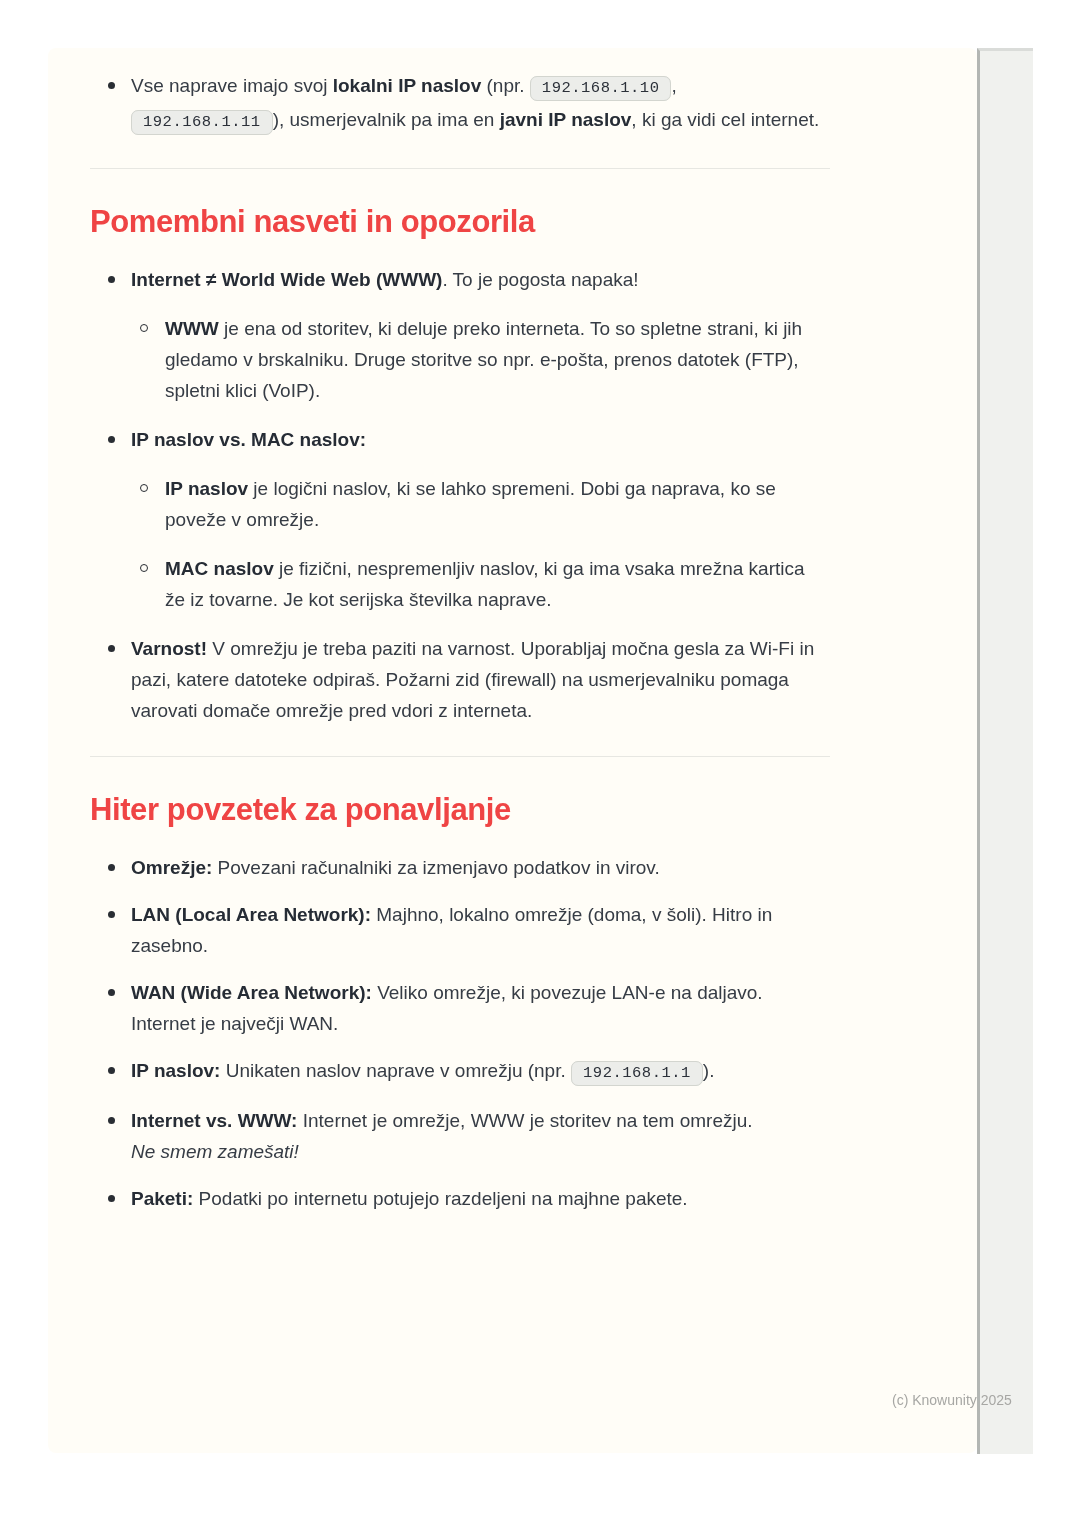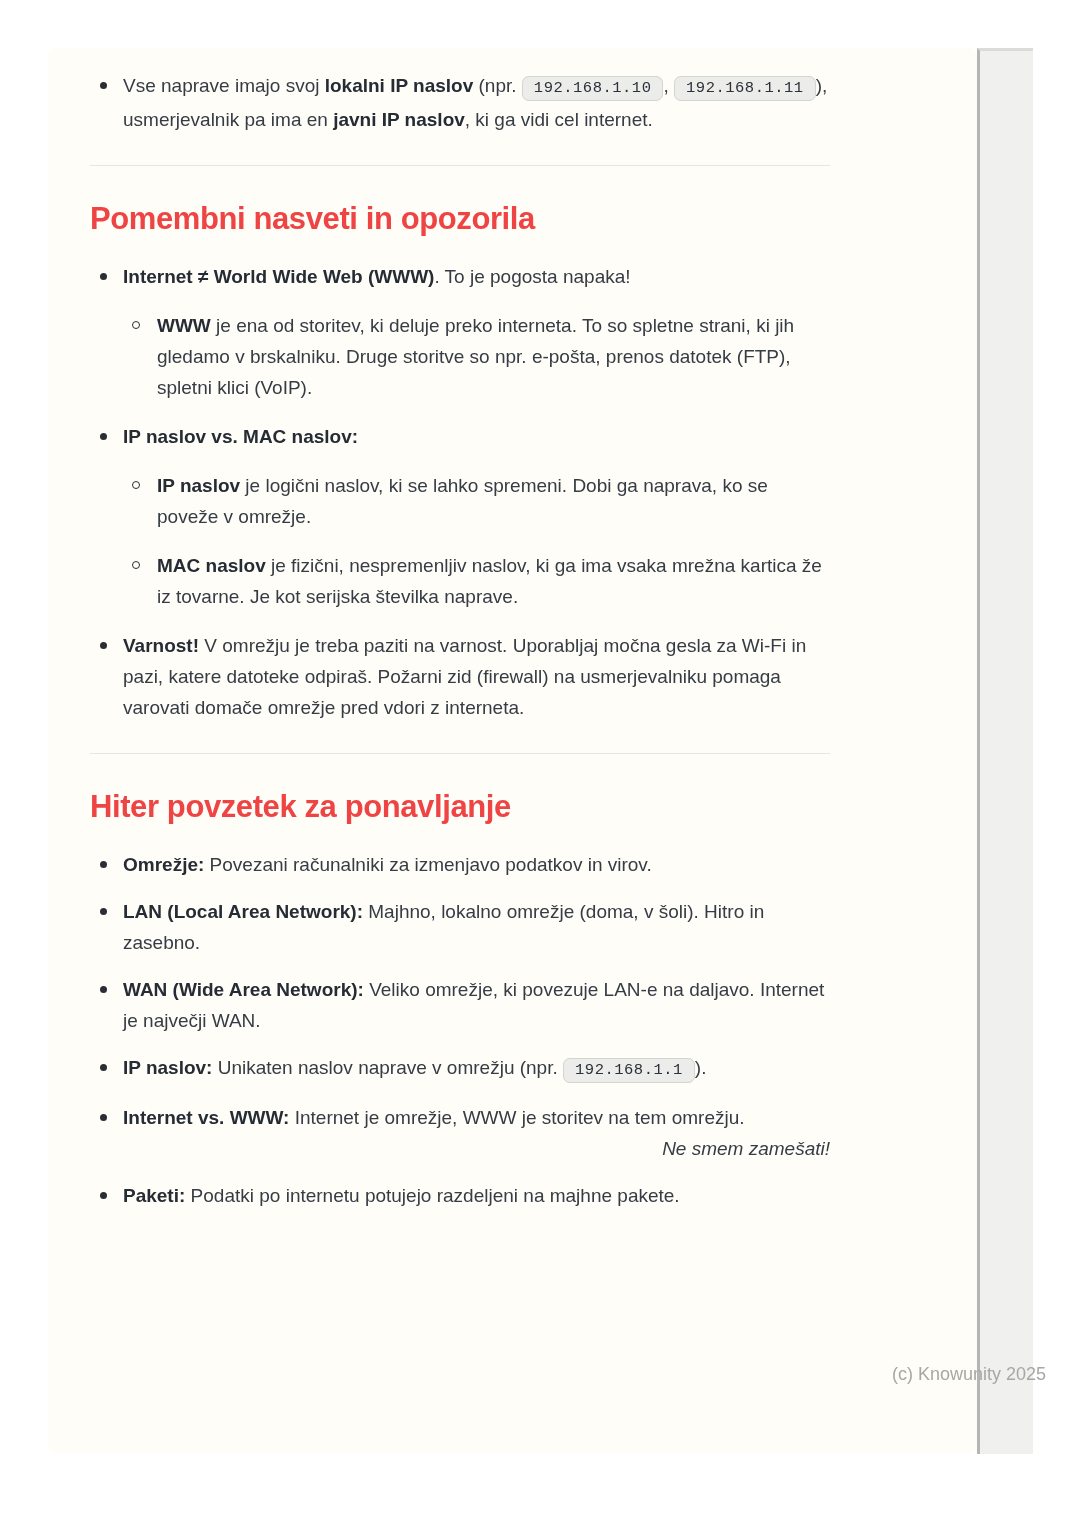--- a/index.html
+++ b/index.html
@@ -23,21 +23,21 @@
     width: 782px;
     color: #363c45;
     font-size: 19px;
     line-height: 31px;
   }
   .content > *, .content section > * { width: 740px; }
   ul { list-style: none; margin: 0; padding: 0; }
   .l1 > li {
     position: relative;
     padding-left: 33px;
-    margin: 16px 0;
+    margin: 16px 8px;
   }
   .l1 > li::before {
     content: "";
     position: absolute;
     left: 10px; top: 12px;
     width: 7px; height: 7px;
     border-radius: 50%;
     background: #2a2e34;
   }
   .l2 { margin-top: 10px; }
@@ -49,21 +49,21 @@
   .l2 > li::before {
     content: "";
     position: absolute;
     left: 9px; top: 11px;
     width: 6px; height: 6px;
     border-radius: 50%;
     border: 1.6px solid #2a2e34;
     background: transparent;
   }
   strong { font-weight: 700; color: #262c35; }
-  em.block { display: block; font-style: italic; text-align: right; }
+  em.block { display: block; font-style: italic; }
   code {
     font-family: "Liberation Mono", monospace;
     font-size: 15.5px;
     background: #ECEDEA;
     border: 1px solid #D3D5CF;
     border-radius: 7px;
     padding: 2px 11px 3px;
     color: #2b3039;
     white-space: nowrap;
     letter-spacing: 0.5px;
@@ -84,22 +84,22 @@
   .scroll-strip {
     position: absolute;
     left: 977px; top: 48px;
     width: 56px; height: 1406px;
     background: #F0F1EE;
     border-left: 3px solid #B3B6B3;
     border-top: 3px solid #DADCD9;
   }
   .watermark {
     position: absolute;
-    left: 892px; top: 1364px;
-    font-size: 18px;
+    left: 892px; top: 1392px;
+    font-size: 14px;
     color: #A7A7A4;
     z-index: 5;
     white-space: nowrap;
   }
 </style>
 </head>
 <body>
 
 <div class="page">
   <div class="content">

